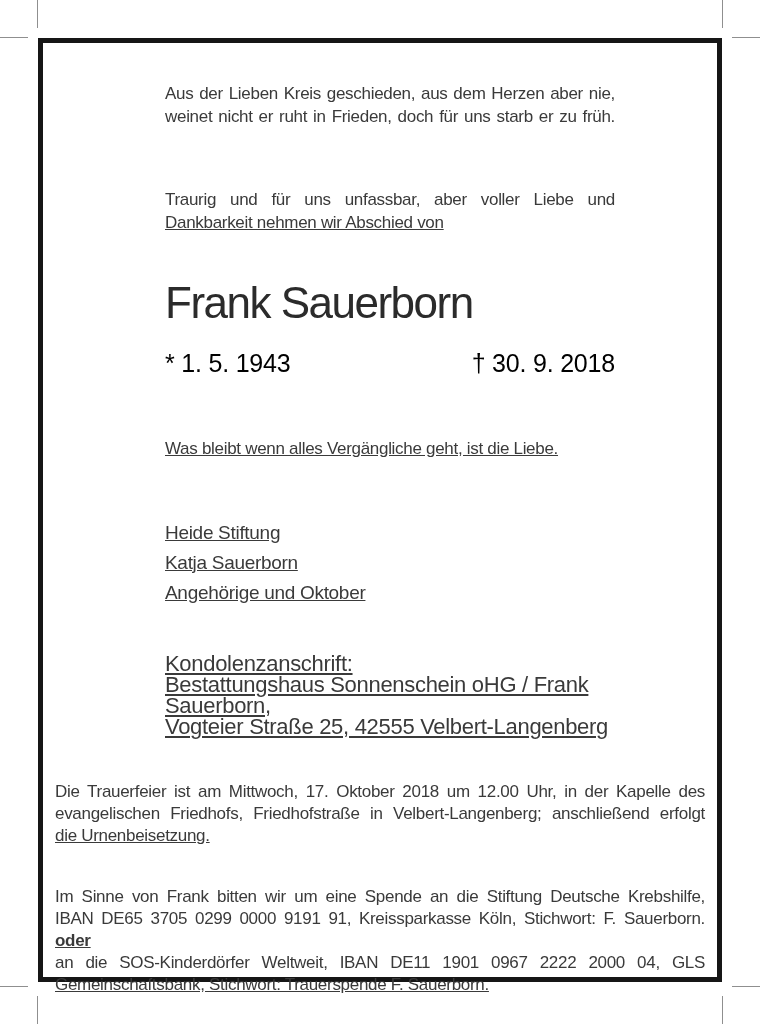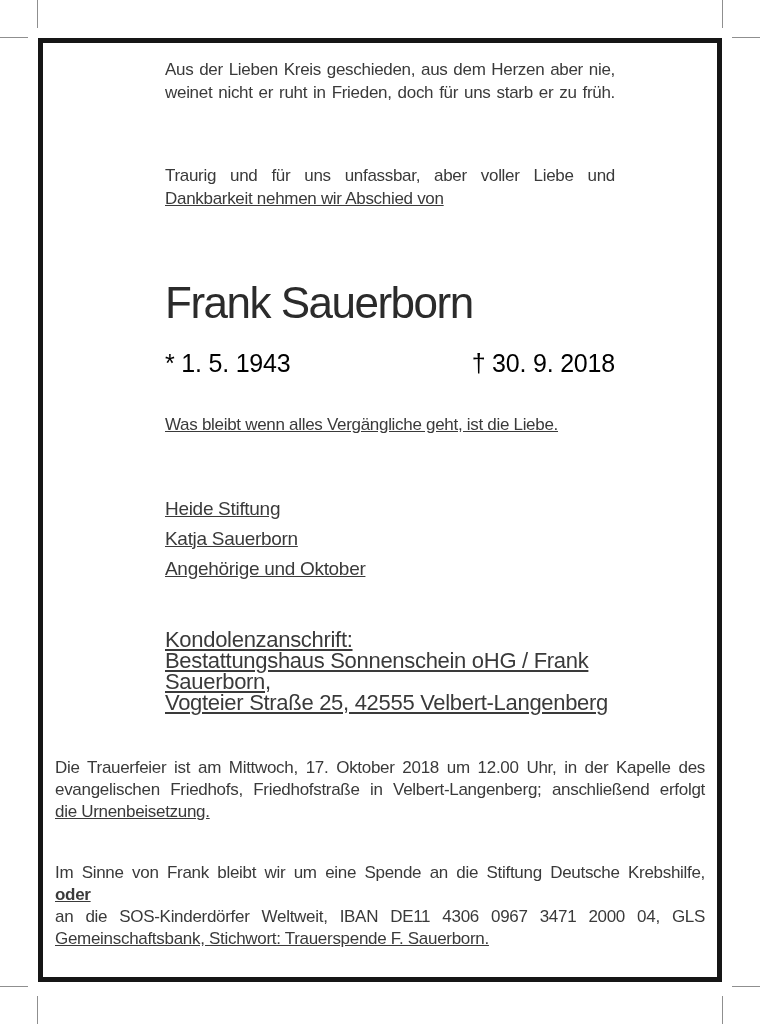--- a/index.html
+++ b/index.html
@@ -40,20 +40,21 @@
     width: 684px;
     height: 944px;
     box-sizing: border-box;
     border: 5px solid #161616;
     background: transparent;
   }
 
   .block {
     position: absolute;
     letter-spacing: -0.3px;
+    margin-top: 24px;
   }
   .upper { left: 165px; width: 450px; }
   .lower { left: 55px;  width: 650px; }
 
   .t17 { font-size: 17px; line-height: 23px; }
   .t17t { font-size: 22px; line-height: 21px; }
   .t17b { font-size: 17px; line-height: 22px; }
   .t19 { font-size: 19px; line-height: 30px; }
 
   .jl {            
@@ -134,19 +135,20 @@
     <div class="nl">Vogteier Straße 25, 42555 Velbert-Langenberg</div>
   </div>
 
   <div class="block lower t17b" style="top:757px;">
     <div class="jl">Die Trauerfeier ist am Mittwoch, 17. Oktober 2018 um 12.00 Uhr, in der Kapelle des</div>
     <div class="jl">evangelischen Friedhofs, Friedhofstraße in Velbert-Langenberg; anschließend erfolgt</div>
     <div class="nl">die Urnenbeisetzung.</div>
   </div>
 
   <div class="block lower t17b" style="top:862px;">
-    <div class="jl">Im Sinne von Frank bleibt wir um eine Spende an die Stiftung Deutsche Krebshilfe,</div>
+    <div class="jl">Im Sinne von Frank bitten wir um eine Spende an die Stiftung Deutsche Krebshilfe,</div>
+    <div class="jl">IBAN DE65 3705 0299 0000 9191 91, Kreissparkasse Köln, Stichwort: F. Sauerborn.</div>
     <div class="nl bold">oder</div>
-    <div class="jl">an die SOS-Kinderdörfer Weltweit, IBAN DE11 4306 0967 3471 2000 04, GLS</div>
+    <div class="jl">an die SOS-Kinderdörfer Weltweit, IBAN DE11 1901 0967 2222 2000 04, GLS</div>
     <div class="nl">Gemeinschaftsbank, Stichwort: Trauerspende F. Sauerborn.</div>
   </div>
 
 </div>
 
 </body></html>

